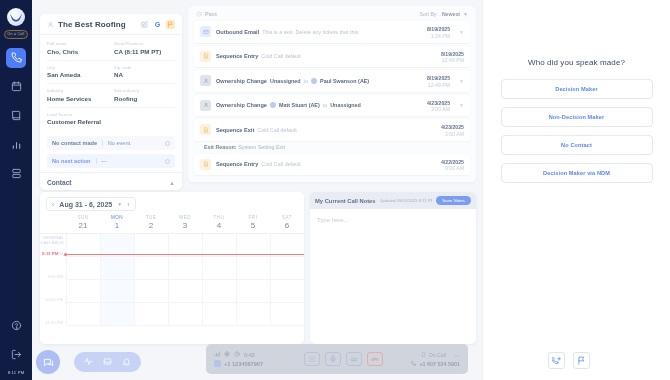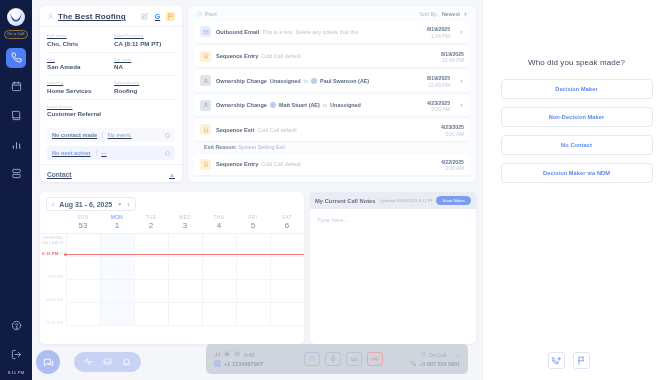--- a/index.html
+++ b/index.html
@@ -48,23 +48,22 @@
 
   
   .card {
     background: #ffffff;
     border-radius: 5px;
     box-shadow: 0 1px 3px rgba(35,55,100,.07);
   }
 
   
   .lead-panel {
-    position: absolute; left: 40px; top: 6px; width: 142px; height: 176px;
+    position: absolute; left: 40px; top: 14px; width: 142px; height: 176px;
     overflow: hidden;
-    text-decoration: underline;
   }
   .lead-head {
     display: flex; align-items: center; gap: 4px;
     padding: 6px 7px 5px 7px;
     border-bottom: .6px solid #eef1f7;
   }
   .lead-head .person-ic { color: #b9c2d6; display:flex; }
   .lead-head .person-ic svg { width: 7px; height: 7px; }
   .lead-title { font-size: 8px; font-weight: bold; color: #3a4a66; flex: 1; letter-spacing: .1px; }
   .head-ic { width: 9px; height: 9px; display: flex; align-items: center; justify-content: center; }
@@ -547,21 +546,21 @@
       <span class="cal-range">Aug 31 - 6, 2025</span>
       <span class="cal-car">▼</span>
       <span class="cal-arrow">›</span>
     </span>
   </div>
 
   <div class="cal-grid-head">
     <div class="cal-gutter"></div>
     <div class="cal-day">
       <div class="cal-dow">SUN</div>
-      <div class="cal-dnum">53</div>
+      <div class="cal-dnum">21</div>
     </div>
     <div class="cal-day today">
       <div class="cal-dow">MON</div>
       <div class="cal-dnum">1</div>
     </div>
     <div class="cal-day">
       <div class="cal-dow">TUE</div>
       <div class="cal-dnum">2</div>
     </div>
     <div class="cal-day">

